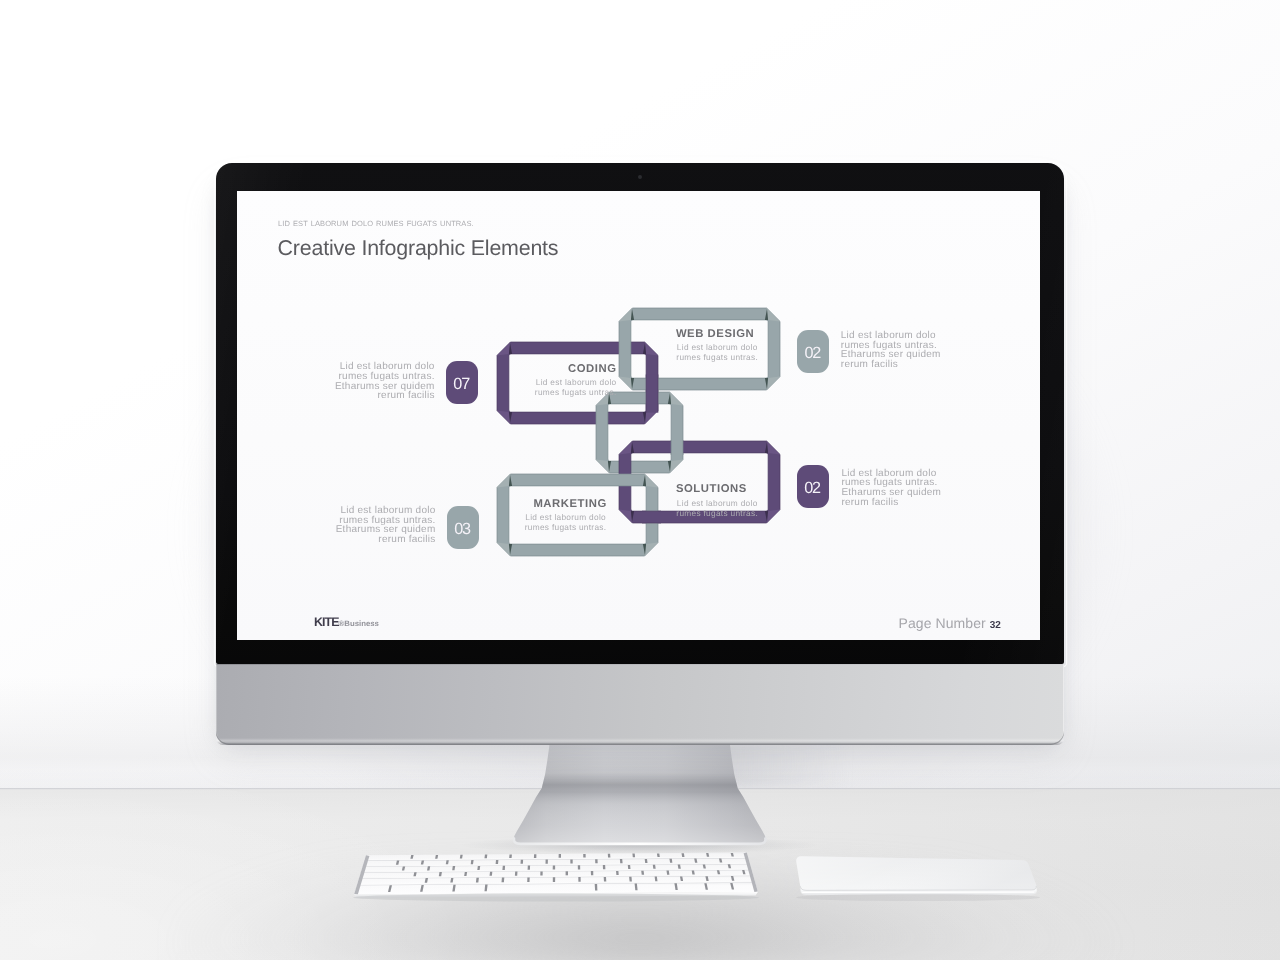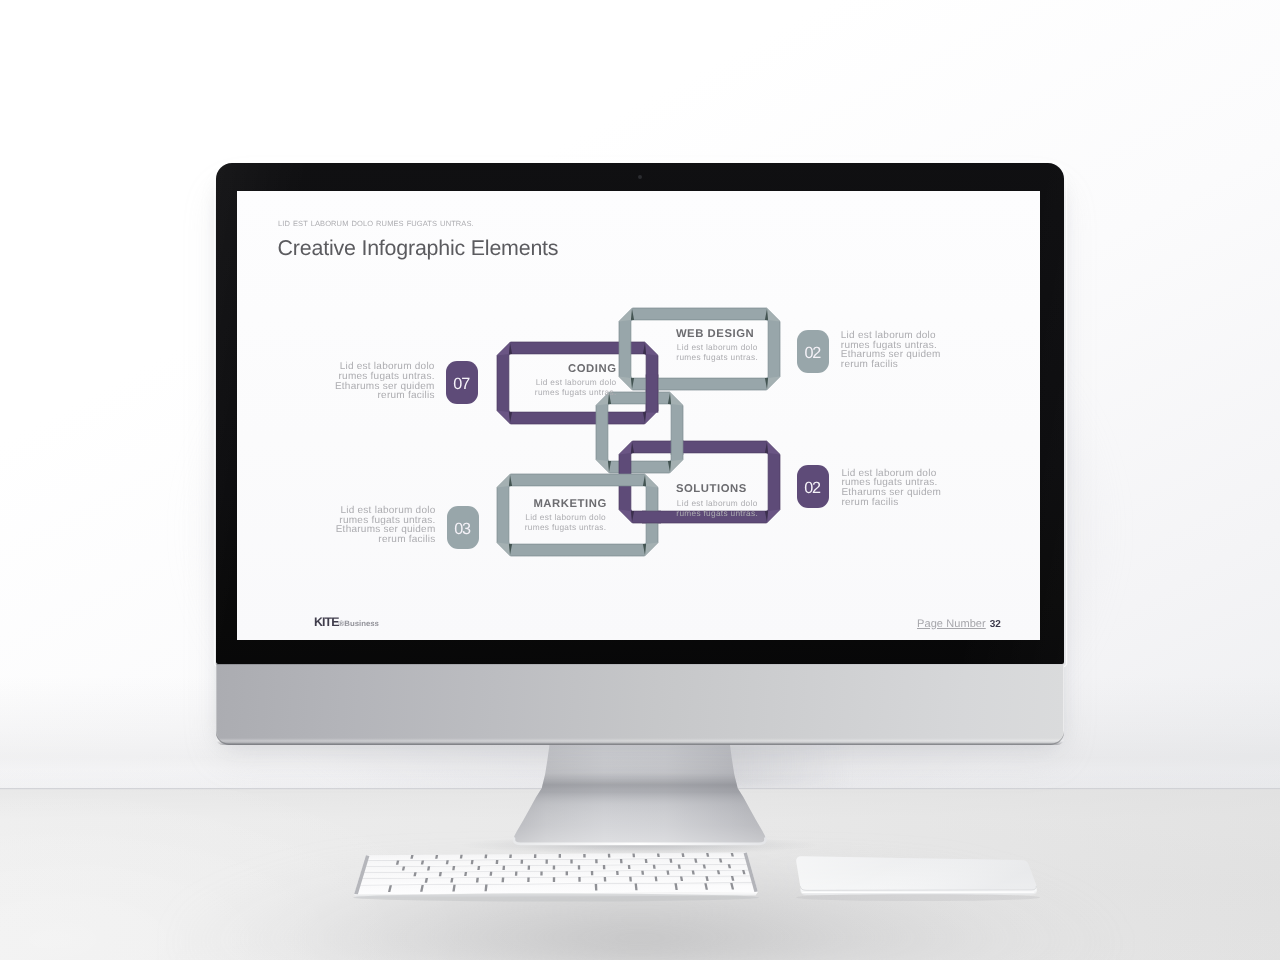--- a/index.html
+++ b/index.html
@@ -78,21 +78,21 @@
 
   .eyebrow{position:absolute;left:41px;top:28.2px;font-size:7.5px;letter-spacing:.1px;
         word-spacing:.8px;color:#adadb1;white-space:nowrap;font-weight:400;}
   .title{position:absolute;left:40.6px;top:44.9px;font-size:21.4px;color:#5b5b5f;
         font-weight:400;letter-spacing:-.2px;white-space:nowrap;}
 
   .brand{position:absolute;left:41.1px;top:424.5px;white-space:nowrap;line-height:12.4px;margin-left:36px;}
   .brand b{font-size:12.4px;font-weight:700;color:#403d4c;letter-spacing:-.95px;}
   .brand span{font-size:7.8px;font-weight:700;color:#93939a;letter-spacing:0;}
   .pagenum{position:absolute;right:39.1px;top:425.6px;white-space:nowrap;line-height:12.4px;}
-  .pagenum span{font-size:11px;color:#a6a6ab;letter-spacing:.08px;text-decoration:underline;}
+  .pagenum span{font-size:14px;color:#a6a6ab;letter-spacing:.08px;}
   .pagenum b{font-size:10px;color:#3a384a;font-weight:700;margin-left:4px;}
 
   .badge{position:absolute;width:32px;height:43px;border-radius:11px;color:#f5f2f8;
         display:flex;align-items:center;justify-content:center;line-height:1;padding-top:3.6px;box-sizing:border-box;
         font-size:16.2px;font-weight:400;letter-spacing:-1.1px;text-indent:-1.1px;}
   .sidetxt{position:absolute;width:110px;font-size:10px;line-height:9.7px;color:#acacb0;
         letter-spacing:.25px;}
 
   .diagram{position:absolute;left:0;top:0;width:803px;height:449px;}
   .lbl{position:absolute;text-align:center;}

